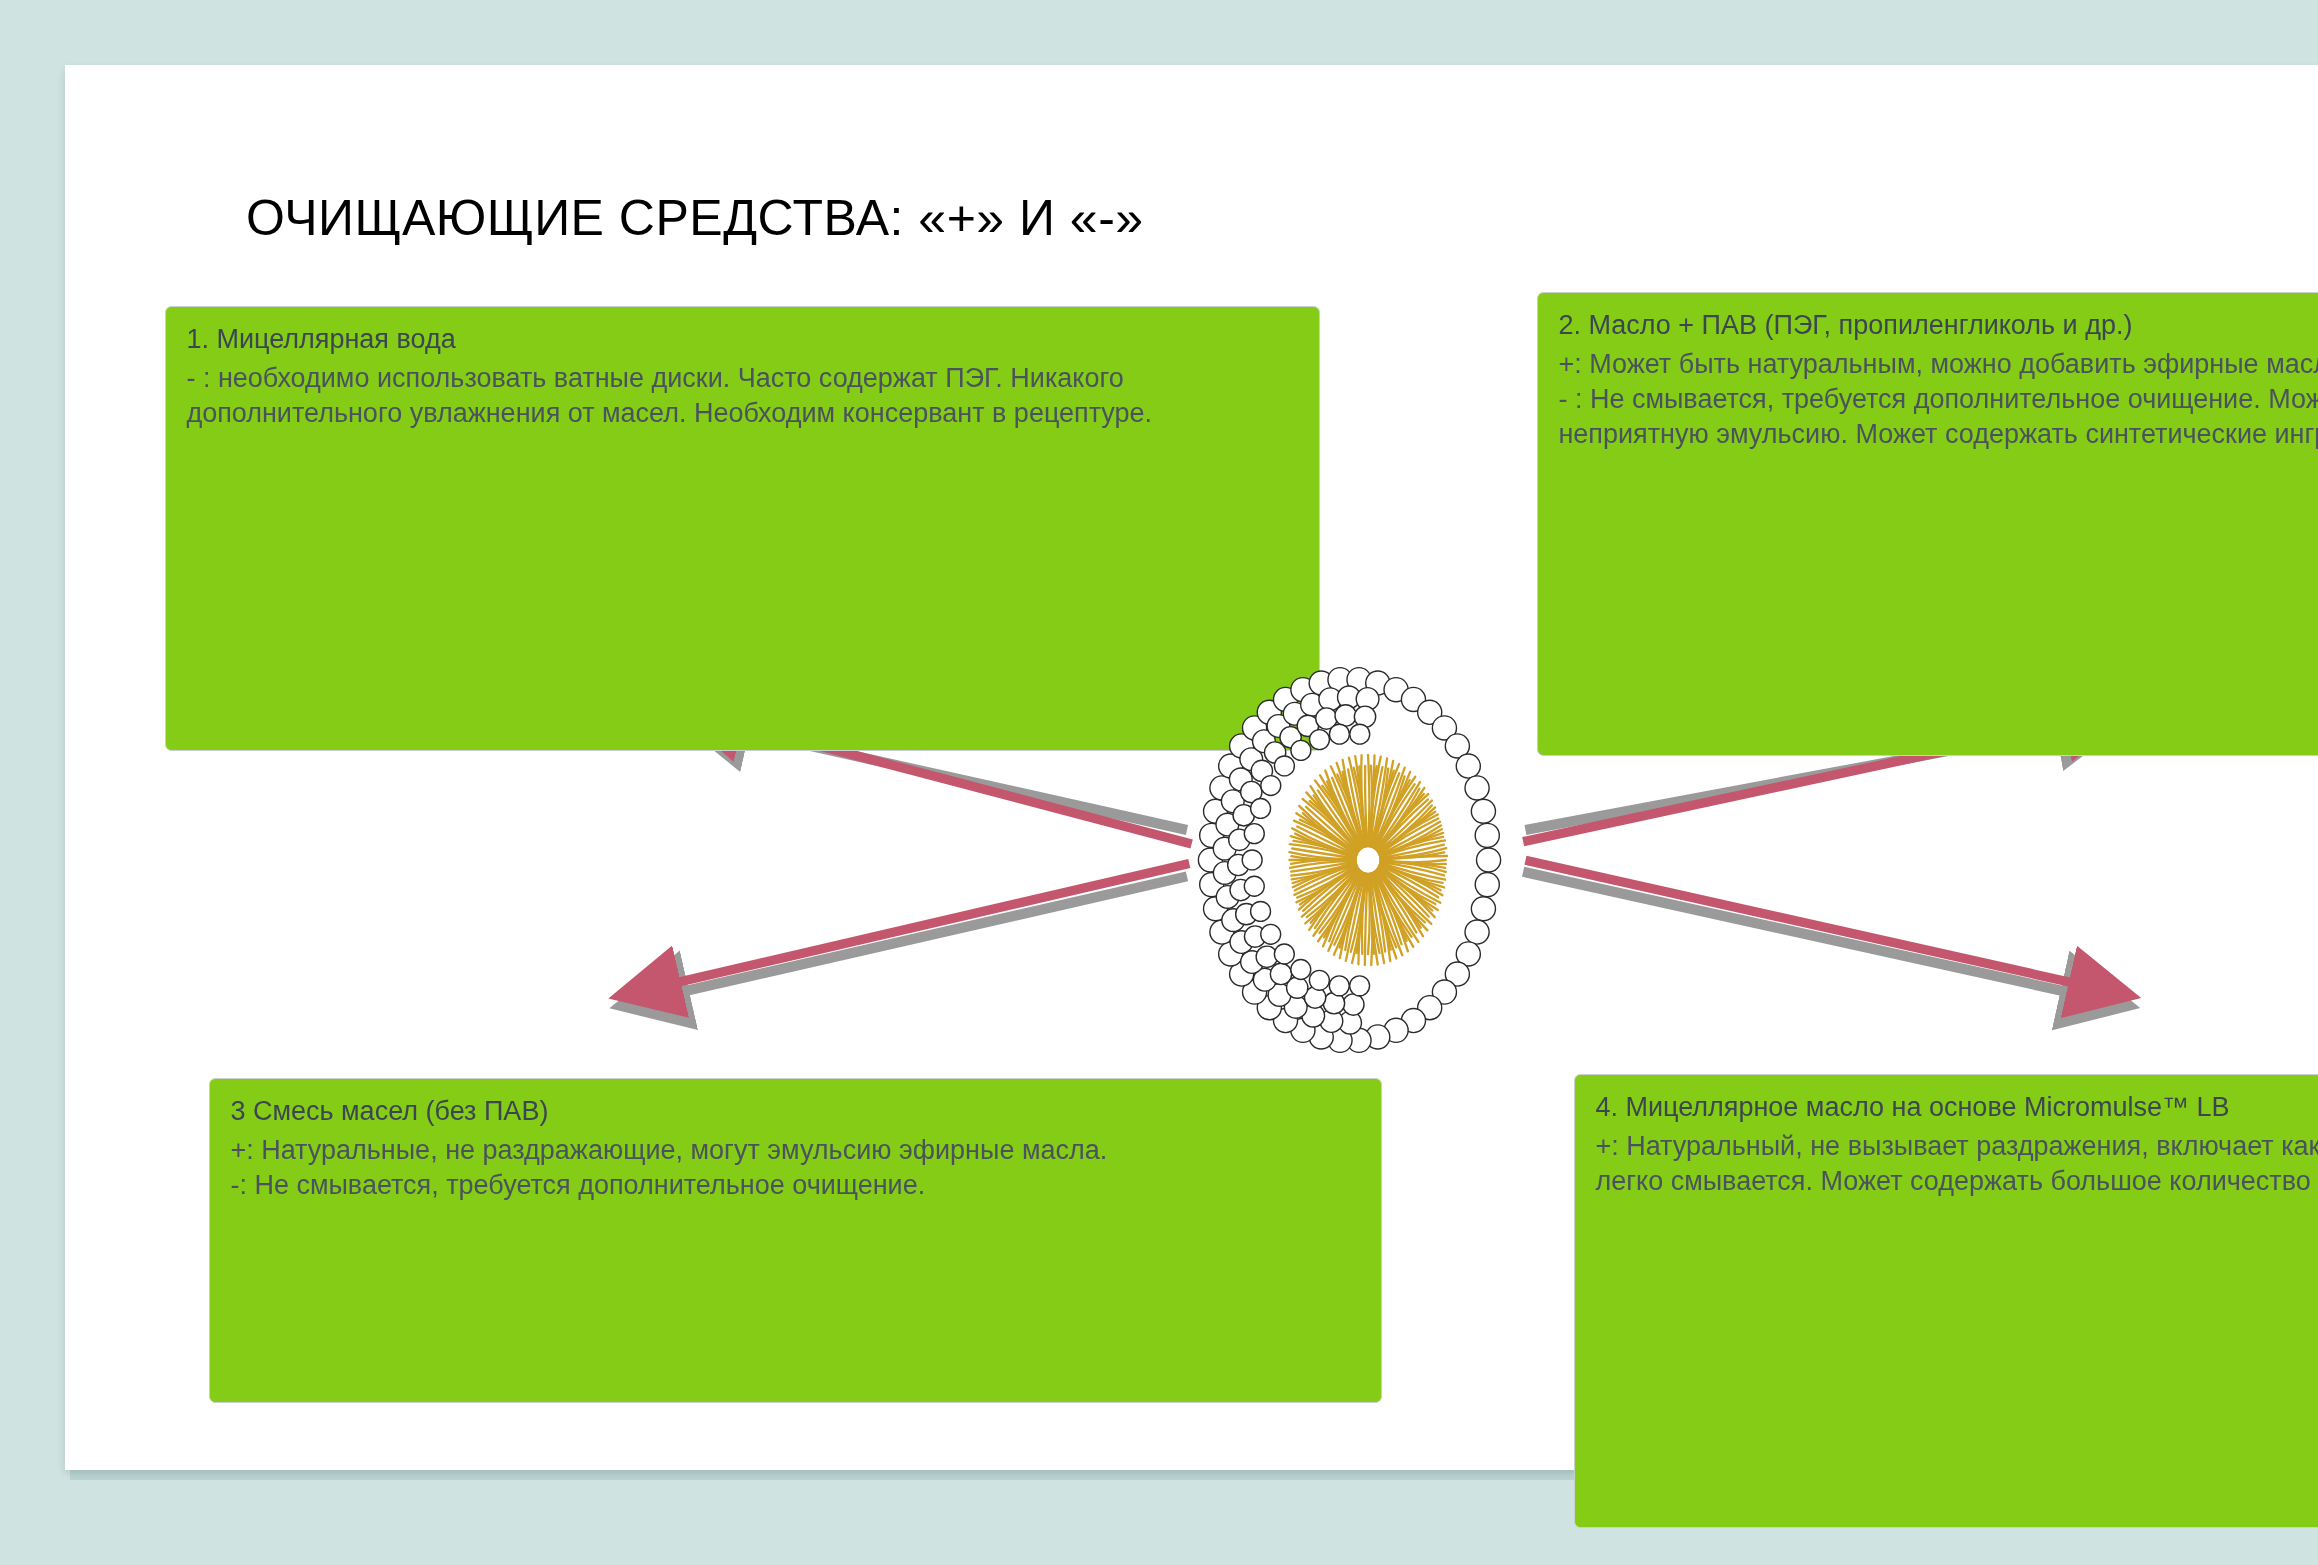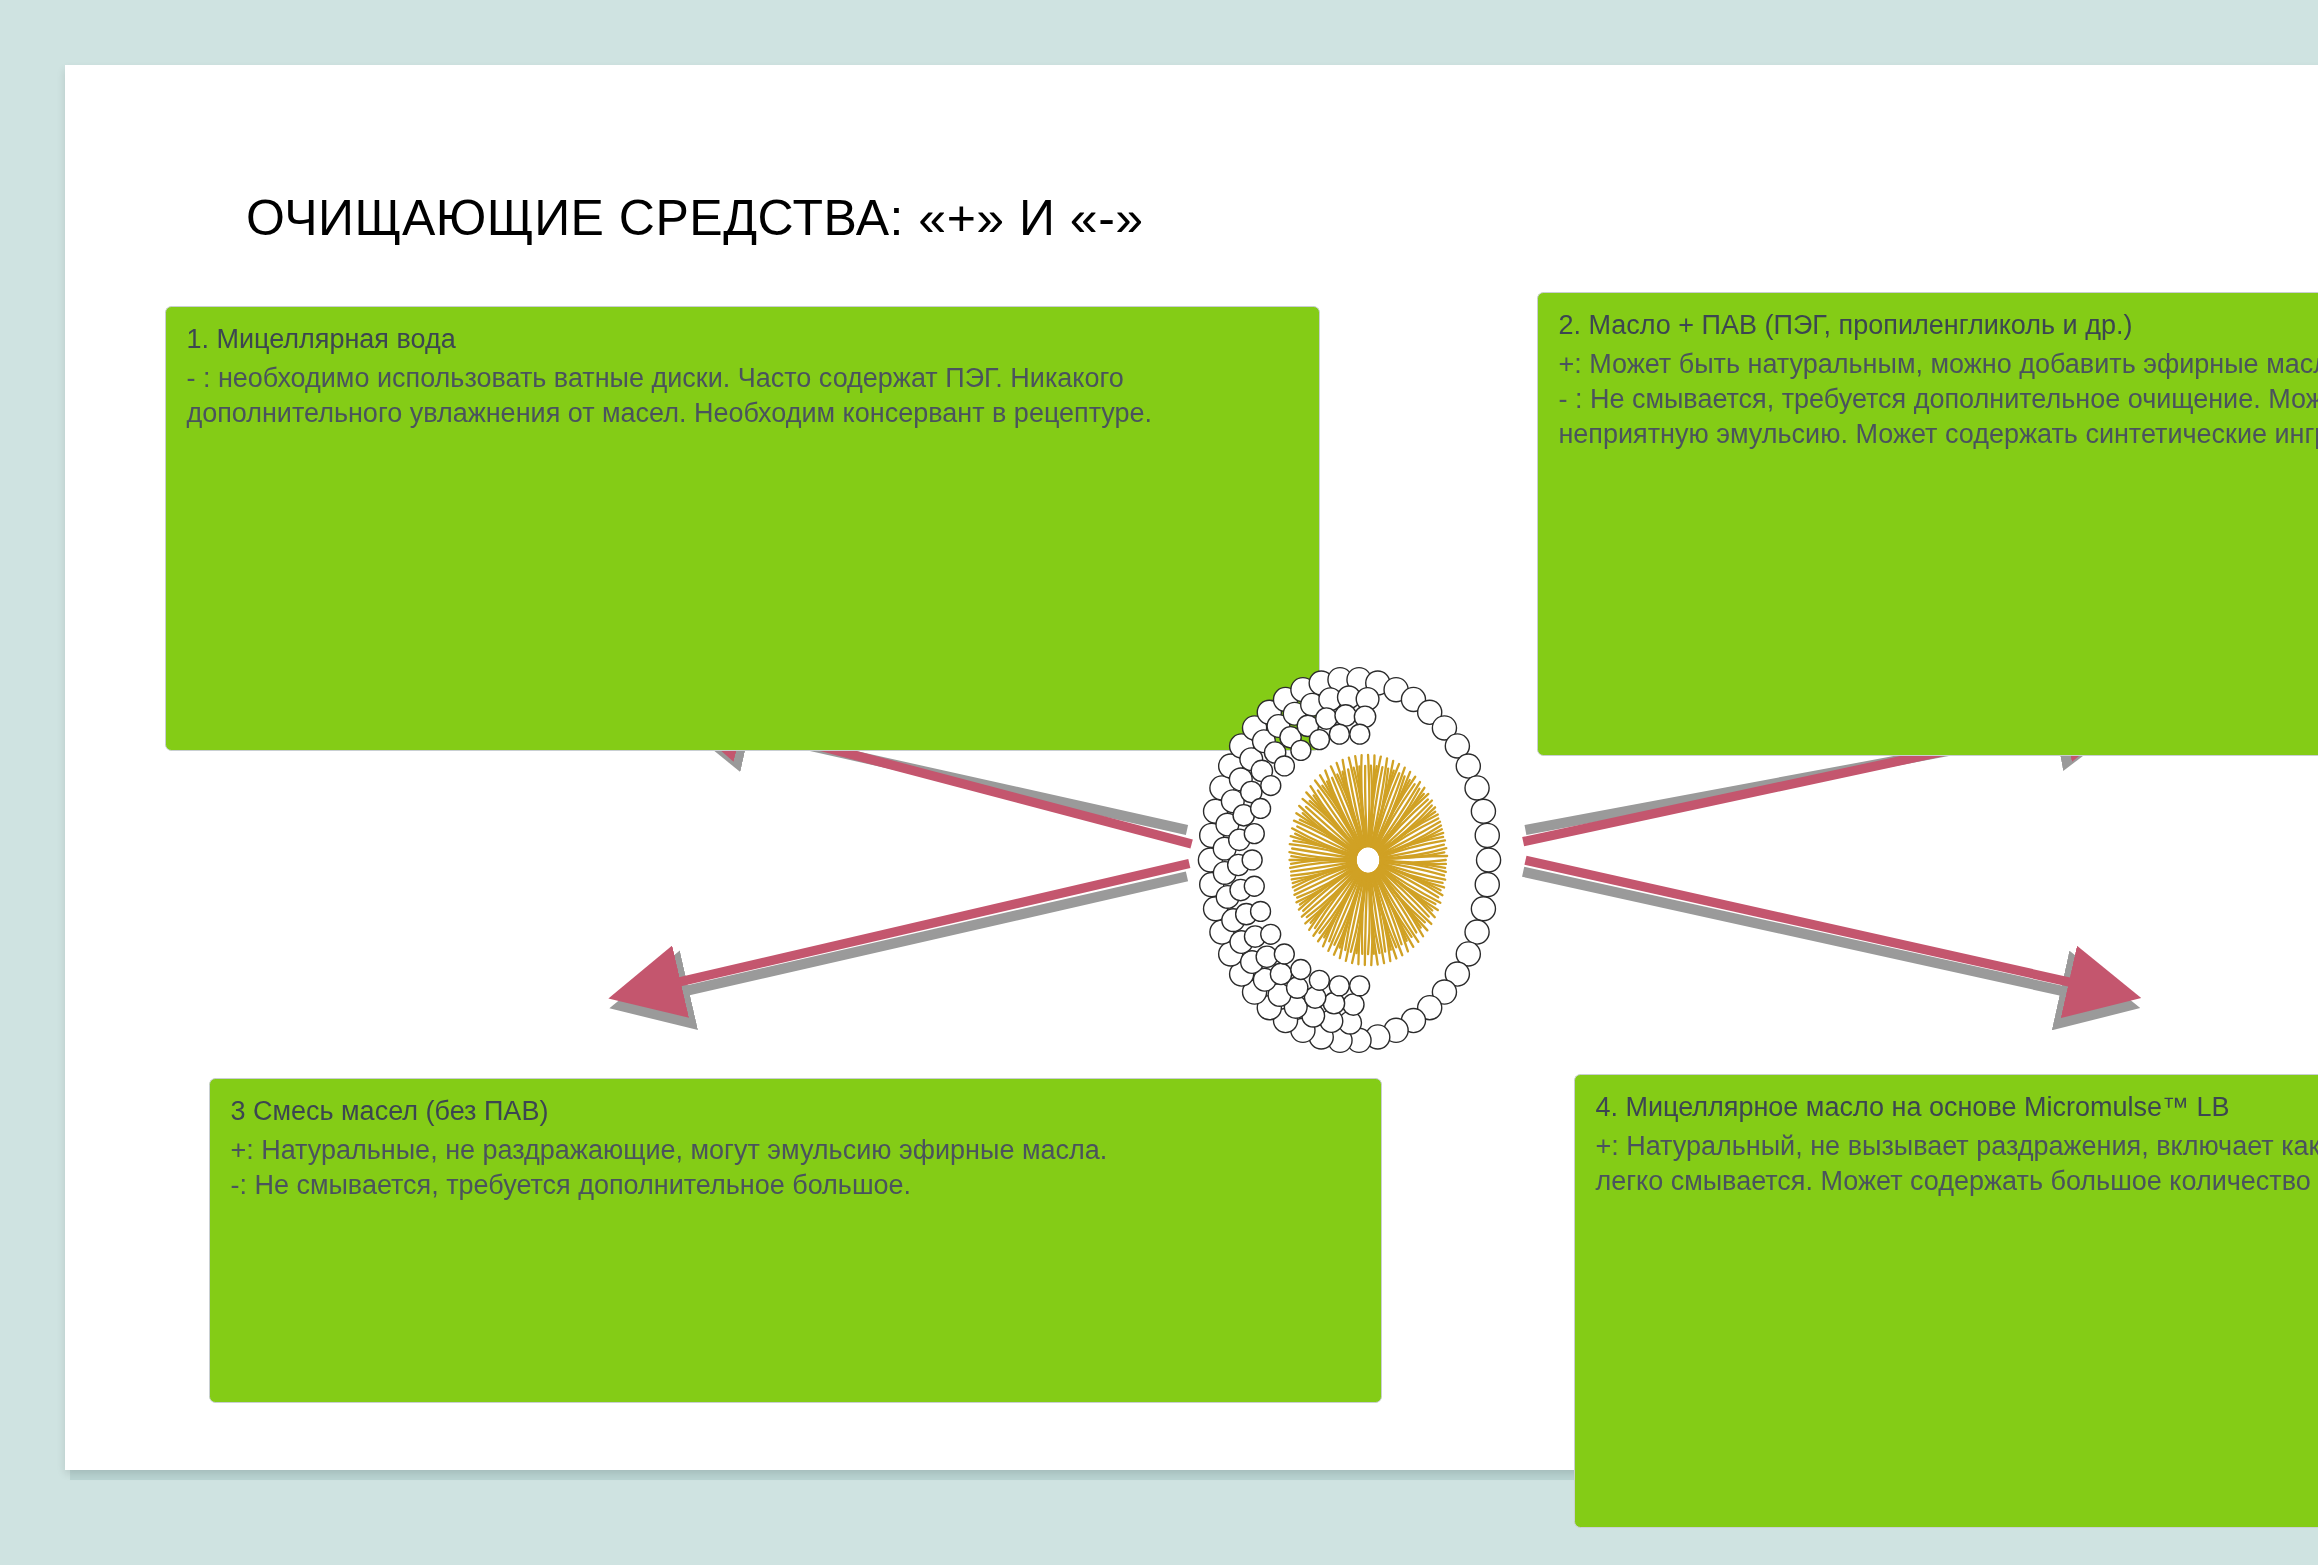--- a/index.html
+++ b/index.html
@@ -141,21 +141,21 @@
 
     <div class="panel" id="panel2">
       <div class="ptitle">2. Масло + ПАВ (ПЭГ, пропиленгликоль и др.)</div>
       <div class="pline">+: Может быть натуральным, можно добавить эфирные масла</div>
       <div class="pline">- : Не смывается, требуется дополнительное очищение. Может образовывать на коже неприятную эмульсию. Может содержать синтетические ингредиенты.</div>
     </div>
 
     <div class="panel" id="panel3">
       <div class="ptitle">3 Смесь масел (без ПАВ)</div>
       <div class="pline">+: Натуральные, не раздражающие, могут эмульсию эфирные масла.</div>
-      <div class="pline">-: Не смывается, требуется дополнительное большое.</div>
+      <div class="pline">-: Не смывается, требуется дополнительное очищение.</div>
     </div>
 
     <div class="panel" id="panel4">
       <div class="ptitle">4. Мицеллярное масло на основе Micromulse™ LB</div>
       <div class="pline">+: Натуральный, не вызывает раздражения, включает как водную, так и масляную фазы, легко смывается. Может содержать большое количество масел, включая эфирные.</div>
     </div>
 
     <div class="micelle" style="left:1115px;top:598px;">
       <svg viewBox="0 0 730 850" width="339" height="394">
         <g id="tails">

